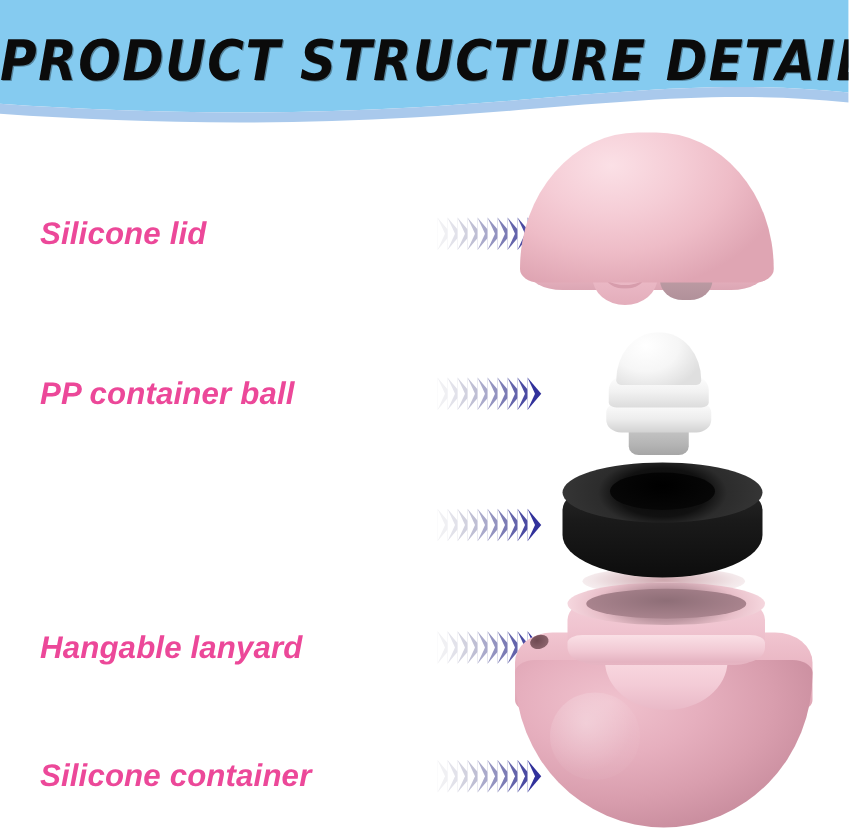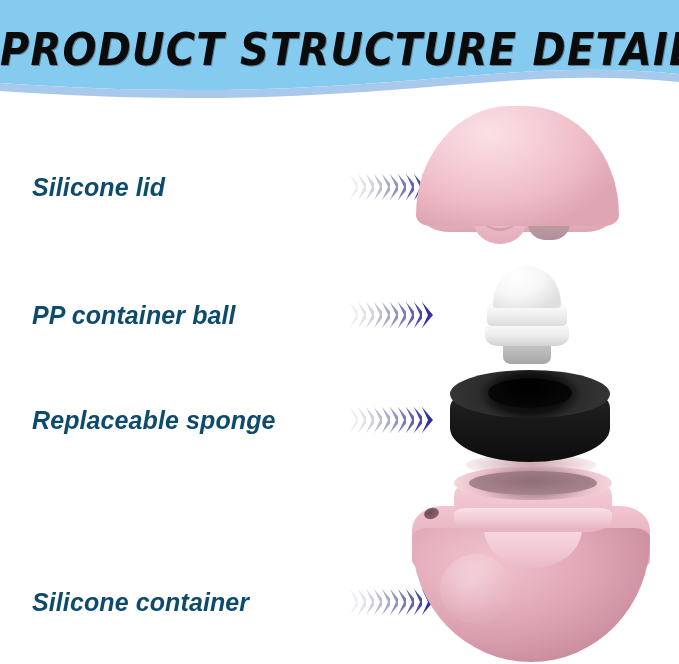--- a/index.html
+++ b/index.html
@@ -61,21 +61,21 @@
     width: 430px;
     height: 44px;
     display: flex;
     align-items: center;
   }
   .row-label {
     font-family: "Liberation Sans", sans-serif;
     font-style: italic;
     font-weight: bold;
     font-size: 25px;
-    color: #0c4a6e;
+    color: #ec4899;
     white-space: nowrap;
     letter-spacing: 0.1px;
     padding-left: 32px;
   }
 
   
   .chevrons {
     position: absolute;
     right: 0;
     display: flex;
@@ -345,37 +345,51 @@
         <span class="chev" style="border-left-color: rgb(170, 170, 203);"></span>
         <span class="chev" style="border-left-color: rgb(147, 147, 192);"></span>
         <span class="chev" style="border-left-color: rgb(124, 124, 181);"></span>
         <span class="chev" style="border-left-color: rgb(100, 100, 171);"></span>
         <span class="chev" style="border-left-color: rgb(75, 75, 162);"></span>
         <span class="chev" style="border-left-color: rgb(49, 49, 155);"></span>
       </span>
   </div>
 
   <div class="row" style="top:398px">
-    <span class="row-label">Replaceable sponge</span>
     <span class="chevrons">
         <span class="chev" style="border-left-color: rgb(240, 240, 243);"></span>
         <span class="chev" style="border-left-color: rgb(226, 226, 234);"></span>
         <span class="chev" style="border-left-color: rgb(210, 210, 223);"></span>
         <span class="chev" style="border-left-color: rgb(191, 191, 212);"></span>
         <span class="chev" style="border-left-color: rgb(170, 170, 203);"></span>
         <span class="chev" style="border-left-color: rgb(147, 147, 192);"></span>
         <span class="chev" style="border-left-color: rgb(124, 124, 181);"></span>
         <span class="chev" style="border-left-color: rgb(100, 100, 171);"></span>
         <span class="chev" style="border-left-color: rgb(75, 75, 162);"></span>
         <span class="chev" style="border-left-color: rgb(49, 49, 155);"></span>
       </span>
   </div>
 
-
-  <div class="row" style="top:580px">
+  <div class="row" style="top:496px">
+    <span class="row-label">Hangable lanyard</span>
+    <span class="chevrons">
+        <span class="chev" style="border-left-color: rgb(240, 240, 243);"></span>
+        <span class="chev" style="border-left-color: rgb(226, 226, 234);"></span>
+        <span class="chev" style="border-left-color: rgb(210, 210, 223);"></span>
+        <span class="chev" style="border-left-color: rgb(191, 191, 212);"></span>
+        <span class="chev" style="border-left-color: rgb(170, 170, 203);"></span>
+        <span class="chev" style="border-left-color: rgb(147, 147, 192);"></span>
+        <span class="chev" style="border-left-color: rgb(124, 124, 181);"></span>
+        <span class="chev" style="border-left-color: rgb(100, 100, 171);"></span>
+        <span class="chev" style="border-left-color: rgb(75, 75, 162);"></span>
+        <span class="chev" style="border-left-color: rgb(49, 49, 155);"></span>
+      </span>
+  </div>
+
+  <div class="row" style="top:599px">
     <span class="row-label">Silicone container</span>
     <span class="chevrons">
         <span class="chev" style="border-left-color: rgb(240, 240, 243);"></span>
         <span class="chev" style="border-left-color: rgb(226, 226, 234);"></span>
         <span class="chev" style="border-left-color: rgb(210, 210, 223);"></span>
         <span class="chev" style="border-left-color: rgb(191, 191, 212);"></span>
         <span class="chev" style="border-left-color: rgb(170, 170, 203);"></span>
         <span class="chev" style="border-left-color: rgb(147, 147, 192);"></span>
         <span class="chev" style="border-left-color: rgb(124, 124, 181);"></span>
         <span class="chev" style="border-left-color: rgb(100, 100, 171);"></span>

